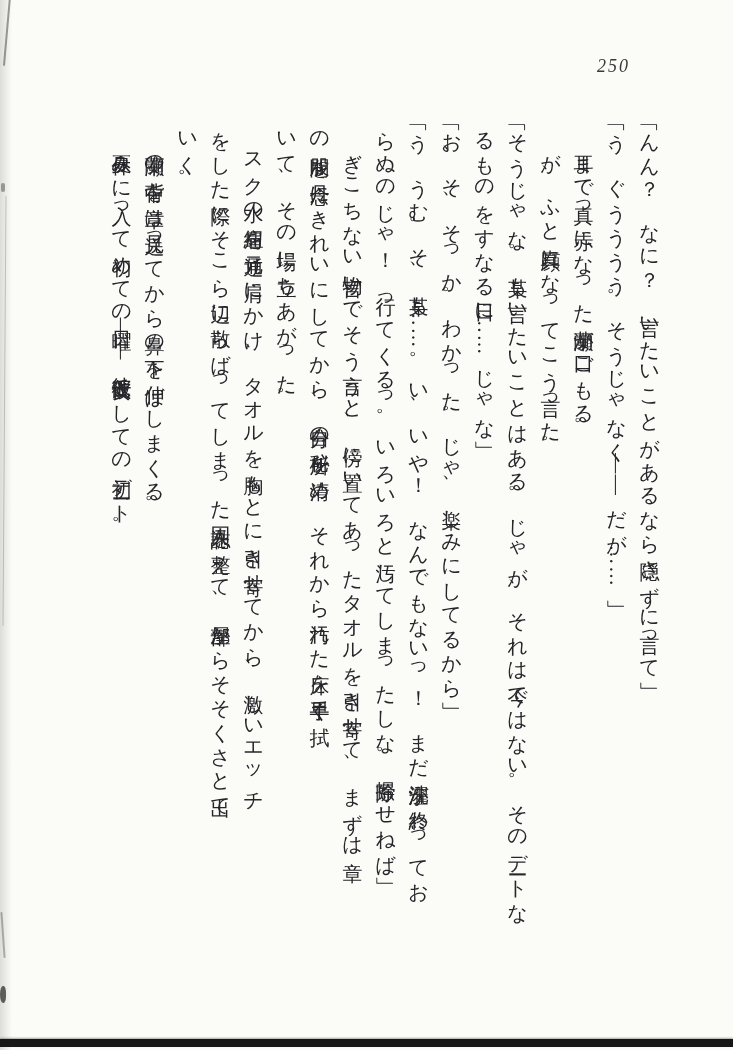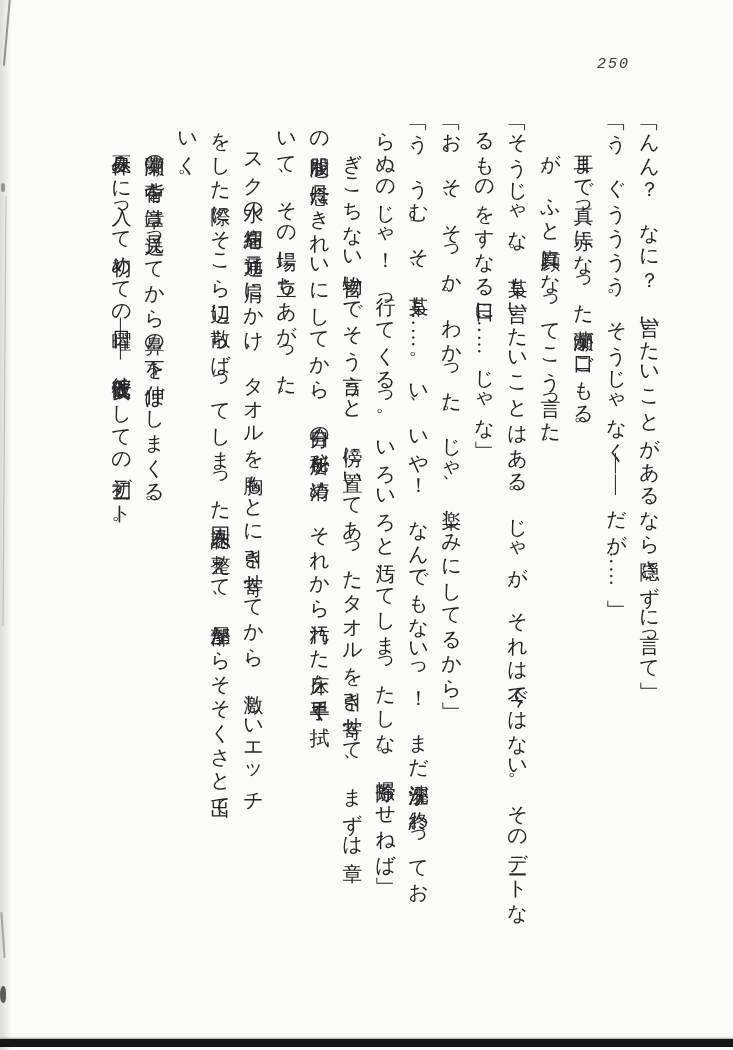--- a/index.html
+++ b/index.html
@@ -14,23 +14,23 @@
     position: relative;
     background: var(--paper);
     overflow: hidden;
     font-family: "Liberation Serif", "DejaVu Serif", serif;
   }
 
   
   .page-num {
     position: absolute;
     top: 56px; left: 597px;
-    font-family: Liberation Mono, monospace;
+    font-family: Liberation Serif, serif;
     font-style: italic;
-    font-size: 15px;
+    font-size: 18px;
     letter-spacing: 2px;
     color: var(--page-number);
   }
 
   
   .text-block {
     position: absolute;
     top: 118px; right: 67px;
     height: 828px;
     writing-mode: vertical-rl;

